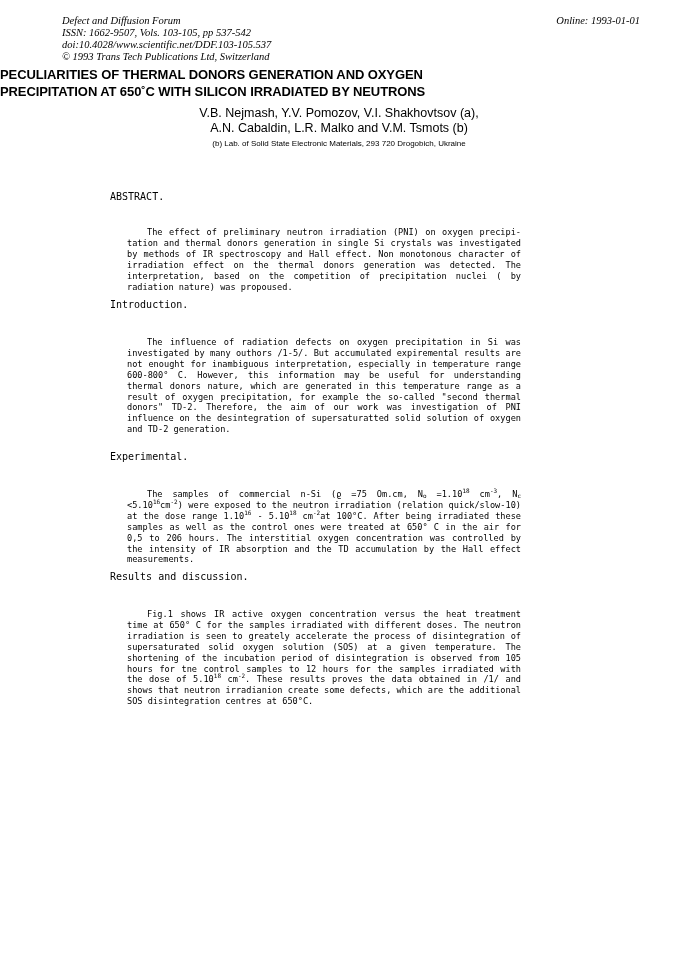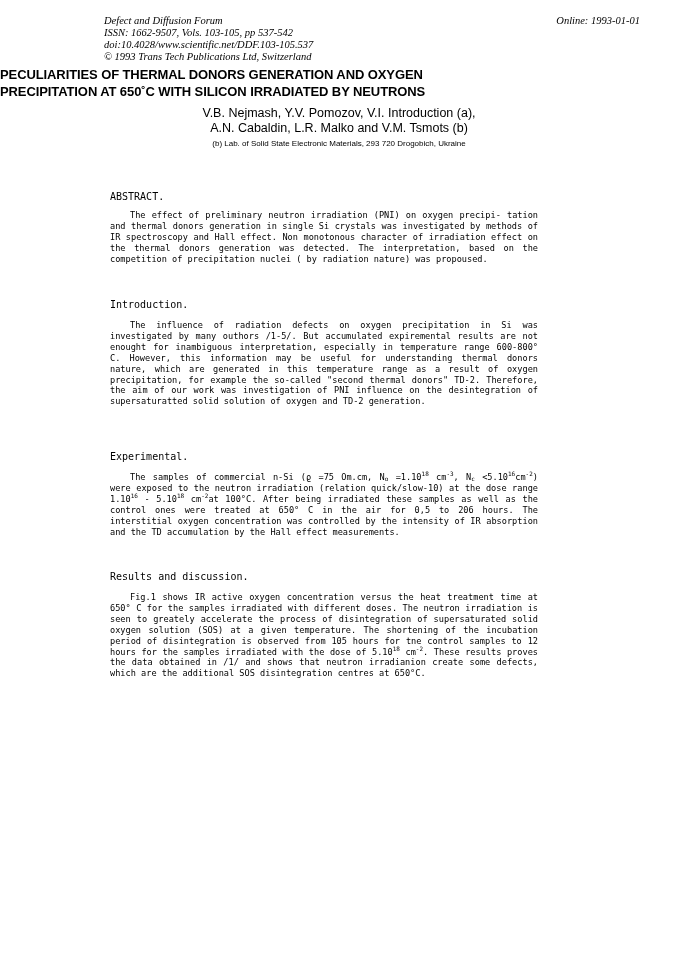--- a/index.html
+++ b/index.html
@@ -1,50 +1,50 @@
 <!DOCTYPE html>
 <html><head>
   <meta charset="utf-8">
   <style>
     html, body { margin: 0; padding: 0; background: #ffffff; }
     body { width: 678px; height: 959px; position: relative; overflow: hidden; color: #000; }
-    .meta { position: absolute; font-family: "Liberation Serif", serif; font-style: italic; font-size: 10.5px; line-height: 12px; margin-left: 42px; }
+    .meta { position: absolute; font-family: "Liberation Serif", serif; font-style: italic; font-size: 10.5px; line-height: 12px; }
     .meta-left { left: 62px; top: 15px; }
     .meta-right { right: 38px; top: 15px; }
     .title { position: absolute; left: 0; width: 678px; top: 66px; text-align: left;
       font-family: "Liberation Sans", sans-serif; font-weight: bold; font-size: 13px; line-height: 17px; letter-spacing: -0.1px; }
     .authors { position: absolute; left: 0; width: 678px; top: 106px; text-align: center;
       font-family: "Liberation Sans", sans-serif; font-size: 12.5px; line-height: 15px; }
     .affil { position: absolute; left: 0; width: 678px; top: 138px; text-align: center;
       font-family: "Liberation Sans", sans-serif; font-size: 8px; line-height: 11px; }
     .body { position: absolute; left: 110px; width: 428px; font-family: "DejaVu Sans Mono", monospace;
       font-size: 8.6px; line-height: 10.9px; }
     .heading { position: absolute; left: 110px; font-family: "DejaVu Sans Mono", monospace; font-size: 10px; }
-    .para { text-align: justify; text-indent: 20px; margin: 0; }
+    .para { text-align: justify; text-indent: 20px; margin: 17px; }
     sup { font-size: 6px; vertical-align: 4px; line-height: 0; }
     sub { font-size: 6px; vertical-align: -1px; line-height: 0; }
   </style>
 </head>
 <body>
 
 <div class="meta meta-left">
   <div>Defect and Diffusion Forum</div>
   <div>ISSN: 1662-9507, Vols. 103-105, pp 537-542</div>
   <div>doi:10.4028/www.scientific.net/DDF.103-105.537</div>
   <div>© 1993 Trans Tech Publications Ltd, Switzerland</div>
 </div>
 <div class="meta meta-right">Online: 1993-01-01</div>
 
 <div class="title">
   <div>PECULIARITIES OF THERMAL DONORS GENERATION AND OXYGEN</div>
   <div>PRECIPITATION AT 650˚C WITH SILICON IRRADIATED BY NEUTRONS</div>
 </div>
 
 <div class="authors">
-  <div>V.B. Nejmash, Y.V. Pomozov, V.I. Introduction (a),</div>
+  <div>V.B. Nejmash, Y.V. Pomozov, V.I. Shakhovtsov (a),</div>
   <div>A.N. Cabaldin, L.R. Malko and V.M. Tsmots (b)</div>
 </div>
 
 <div class="affil">
   <div>(b) Lab. of Solid State Electronic Materials, 293 720 Drogobich, Ukraine</div>
 </div>
 
 <div class="heading" style="top:191px">ABSTRACT.</div>
 <div class="body" style="top:210px">
   <p class="para">The effect of preliminary neutron irradiation (PNI) on oxygen precipi- tation and thermal donors generation in single Si crystals was investigated by methods of IR spectroscopy and Hall effect. Non monotonous character of irradiation effect on the thermal donors generation was detected. The interpretation, based on the competition of precipitation nuclei ( by radiation nature) was propoused.</p>

